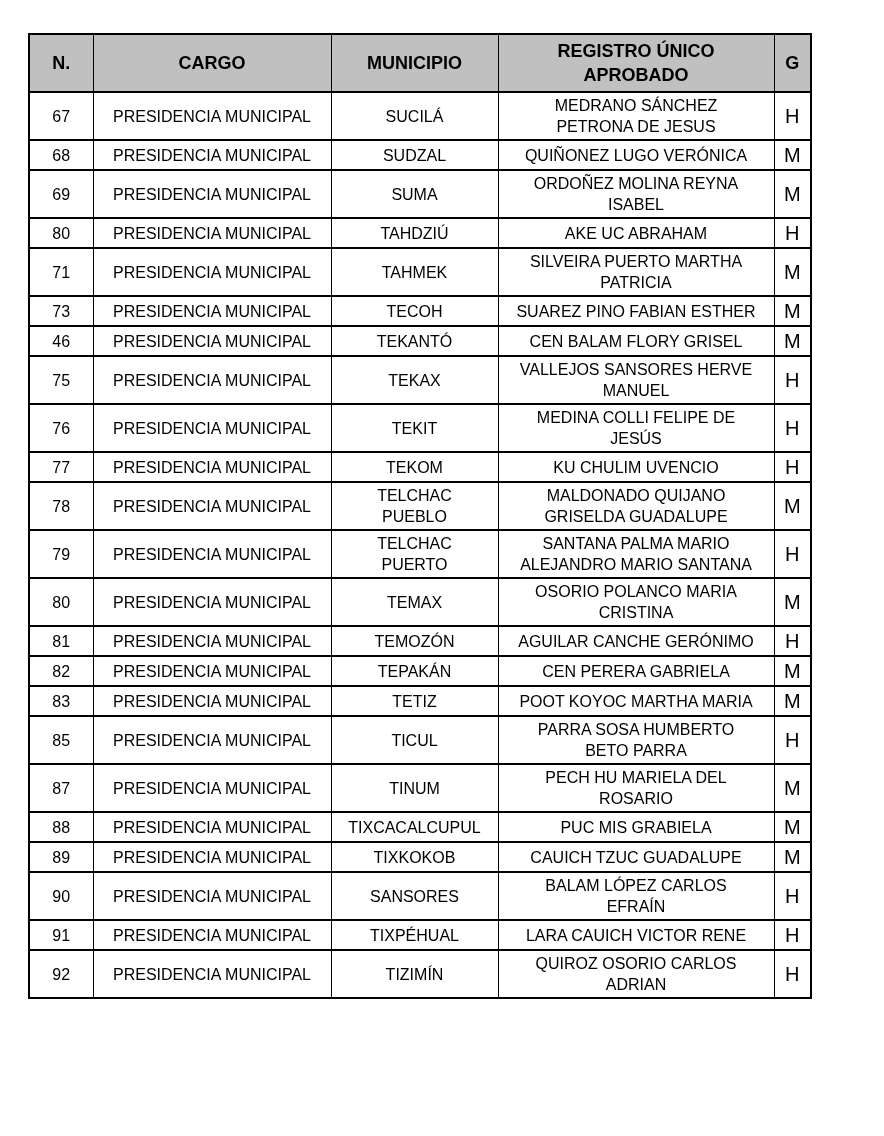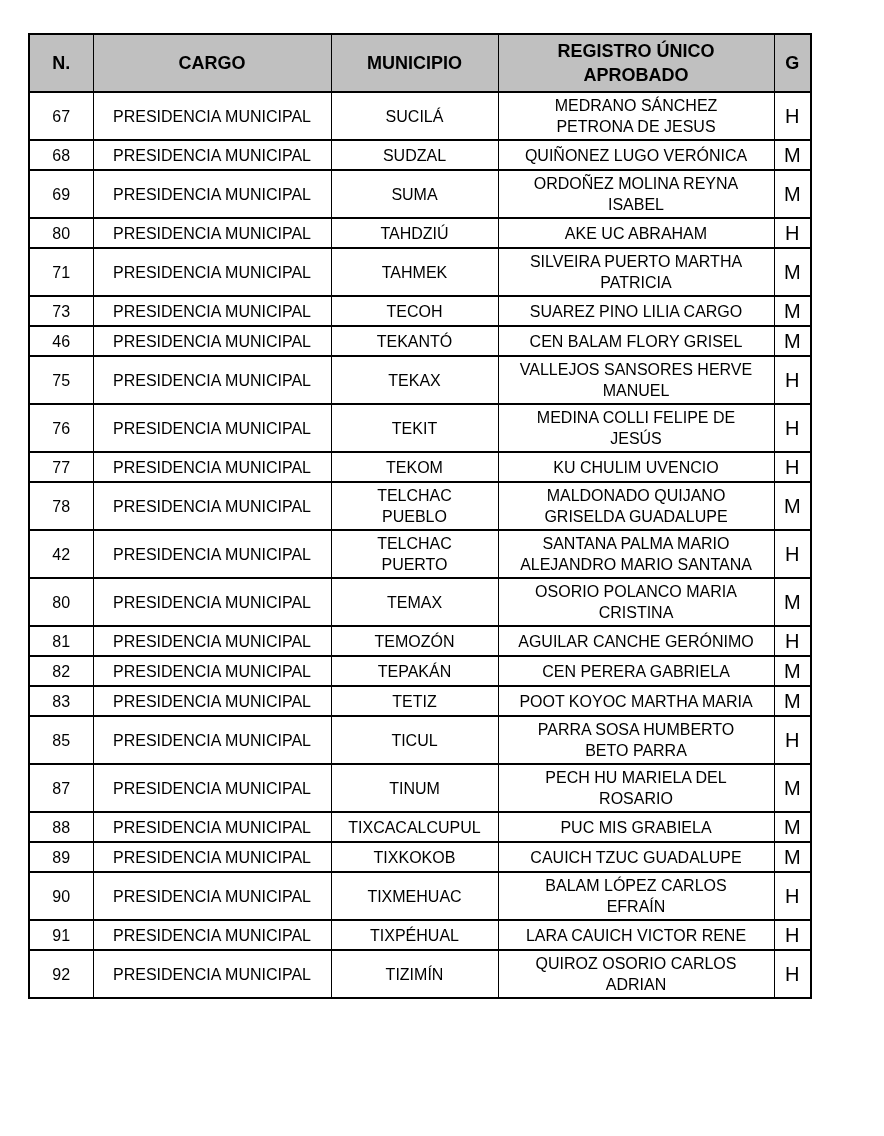--- a/index.html
+++ b/index.html
@@ -121,21 +121,21 @@
           <td class="cell-cargo">PRESIDENCIA MUNICIPAL</td>
           <td class="cell-municipio">TAHMEK</td>
           <td class="cell-registro">SILVEIRA PUERTO MARTHA
 PATRICIA</td>
           <td class="cell-g">M</td>
         </tr>
         <tr>
           <td class="cell-n">73</td>
           <td class="cell-cargo">PRESIDENCIA MUNICIPAL</td>
           <td class="cell-municipio">TECOH</td>
-          <td class="cell-registro">SUAREZ PINO LILIA CARGO</td>
+          <td class="cell-registro">SUAREZ PINO FABIAN ESTHER</td>
           <td class="cell-g">M</td>
         </tr>
         <tr>
           <td class="cell-n">46</td>
           <td class="cell-cargo">PRESIDENCIA MUNICIPAL</td>
           <td class="cell-municipio">TEKANTÓ</td>
           <td class="cell-registro">CEN BALAM FLORY GRISEL</td>
           <td class="cell-g">M</td>
         </tr>
         <tr>
@@ -164,21 +164,21 @@
         <tr>
           <td class="cell-n">78</td>
           <td class="cell-cargo">PRESIDENCIA MUNICIPAL</td>
           <td class="cell-municipio">TELCHAC
 PUEBLO</td>
           <td class="cell-registro">MALDONADO QUIJANO
 GRISELDA GUADALUPE</td>
           <td class="cell-g">M</td>
         </tr>
         <tr>
-          <td class="cell-n">42</td>
+          <td class="cell-n">79</td>
           <td class="cell-cargo">PRESIDENCIA MUNICIPAL</td>
           <td class="cell-municipio">TELCHAC
 PUERTO</td>
           <td class="cell-registro">SANTANA PALMA MARIO
 ALEJANDRO MARIO SANTANA</td>
           <td class="cell-g">H</td>
         </tr>
         <tr>
           <td class="cell-n">80</td>
           <td class="cell-cargo">PRESIDENCIA MUNICIPAL</td>
@@ -234,21 +234,21 @@
         <tr>
           <td class="cell-n">89</td>
           <td class="cell-cargo">PRESIDENCIA MUNICIPAL</td>
           <td class="cell-municipio">TIXKOKOB</td>
           <td class="cell-registro">CAUICH TZUC GUADALUPE</td>
           <td class="cell-g">M</td>
         </tr>
         <tr>
           <td class="cell-n">90</td>
           <td class="cell-cargo">PRESIDENCIA MUNICIPAL</td>
-          <td class="cell-municipio">TIXMEHUAC</td>
+          <td class="cell-municipio">SANSORES</td>
           <td class="cell-registro">BALAM LÓPEZ CARLOS
 EFRAÍN</td>
           <td class="cell-g">H</td>
         </tr>
         <tr>
           <td class="cell-n">91</td>
           <td class="cell-cargo">PRESIDENCIA MUNICIPAL</td>
           <td class="cell-municipio">TIXPÉHUAL</td>
           <td class="cell-registro">LARA CAUICH VICTOR RENE</td>
           <td class="cell-g">H</td>

